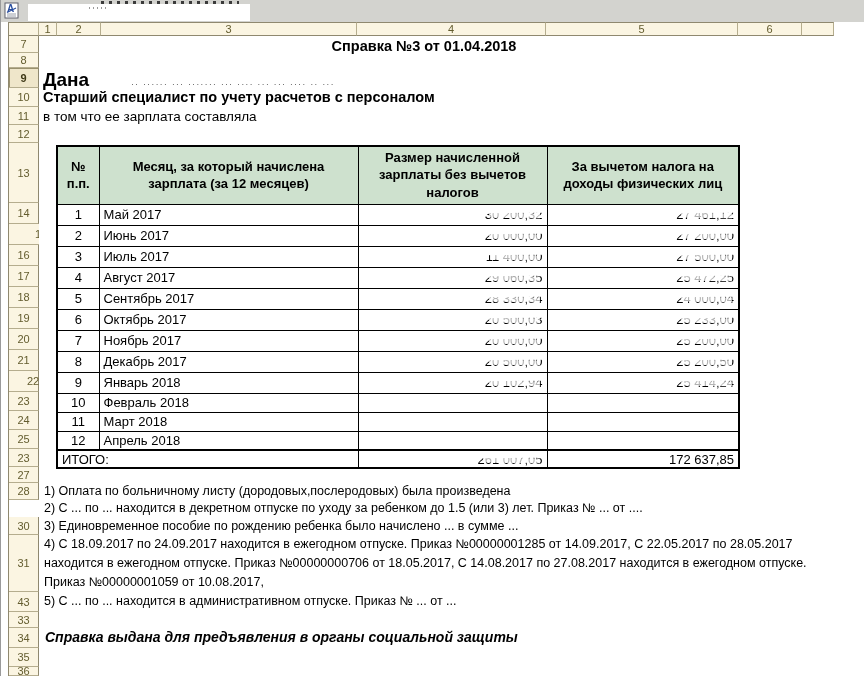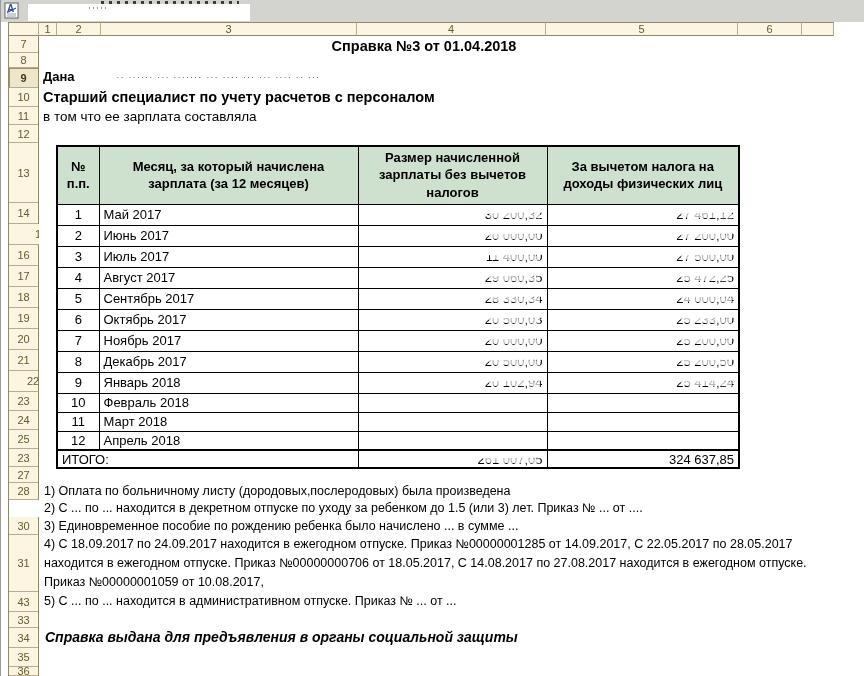--- a/index.html
+++ b/index.html
@@ -23,21 +23,21 @@
   .gutter{position:absolute;left:0;top:22px;width:8px;height:654px;background:#fff;border-right:1px solid #8f886f;box-sizing:border-box;}
   .rowheads{position:absolute;left:8px;top:36px;width:30px;}
   .rowhead{box-sizing:border-box;width:30px;background:#fbf5e2;border-right:1px solid #8f886f;
     border-bottom:1px solid #b5ad8e;color:#635c2e;font-size:11px;display:flex;align-items:center;justify-content:center;}
   .rowhead.selected{background:#efe6ca;color:#3e3817;font-weight:bold;box-shadow:inset 1px 1px 0 #9a916e;}
 
   
   .content{position:absolute;left:38px;top:36px;width:826px;height:640px;background:#fff;color:#000;}
   .title{position:absolute;left:0;top:2px;width:702px;text-align:center;font-size:14.5px;font-weight:bold;margin-left:34px;}
   .dana-row{position:absolute;left:4px;top:33px;display:flex;align-items:flex-end;}
-  .dana-label{font-size:13px;font-weight:bold;}
+  .dana-label{font-size:19px;font-weight:bold;}
   .red-name{margin-left:42px;margin-bottom:2px;font-size:8px;letter-spacing:1.5px;color:#4a4a4a;white-space:nowrap;}
   .position-line{position:absolute;left:4px;top:53px;font-size:14.5px;font-weight:bold;}
   .statement-line{position:absolute;left:4px;top:73px;font-size:13.5px;}
 
   
   table.salary{position:absolute;left:17px;top:109px;border-collapse:collapse;table-layout:fixed;width:682px;
     font-size:13px;}
   table.salary th,table.salary td{border:1px solid #000;padding:0 4px;box-sizing:border-box;overflow:hidden;}
   table.salary{border:2px solid #000;}
   table.salary th{background:#cee1ce;font-weight:bold;font-size:13px;height:58px;text-align:center;vertical-align:middle;line-height:1.35;}
@@ -214,21 +214,21 @@
           </tr>
           <tr style="height: 19px;">
             <td class="c-num">12</td>
             <td class="c-month">Апрель 2018</td>
             <td class="c-val"></td>
             <td class="c-val"></td>
           </tr>
           <tr class="total-row" style="height: 18px;">
             <td colspan="2">ИТОГО:</td>
             <td class="c-val"><span class="redcover">261 007,05</span></td>
-            <td class="c-val"><span>324 637,85</span></td>
+            <td class="c-val"><span>172 637,85</span></td>
           </tr>
         </tbody>
     </table>
 
     <div class="notes" id="notes">
         <div class="note">1) Оплата по больничному листу (дородовых,послеродовых) была произведена</div>
         <div class="note">2) С ...  по ... находится в декретном отпуске по уходу за ребенком до 1.5 (или 3) лет. Приказ № ... от ....</div>
         <div class="note">3) Единовременное пособие по рождению ребенка было начислено ... в сумме ...</div>
         <div class="note wide">4) С 18.09.2017 по 24.09.2017 находится в ежегодном отпуске. Приказ №00000001285 от 14.09.2017, С 22.05.2017 по 28.05.2017 находится в ежегодном отпуске. Приказ №00000000706 от 18.05.2017, С 14.08.2017 по 27.08.2017 находится в ежегодном отпуске. Приказ №00000001059 от 10.08.2017,</div>
         <div class="note wide">5) С ... по ... находится в административном отпуске. Приказ № ... от ...</div>

